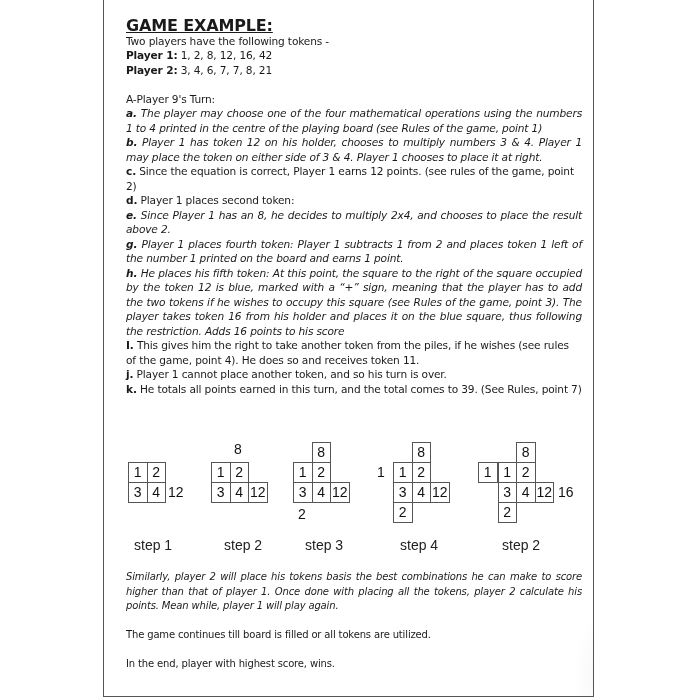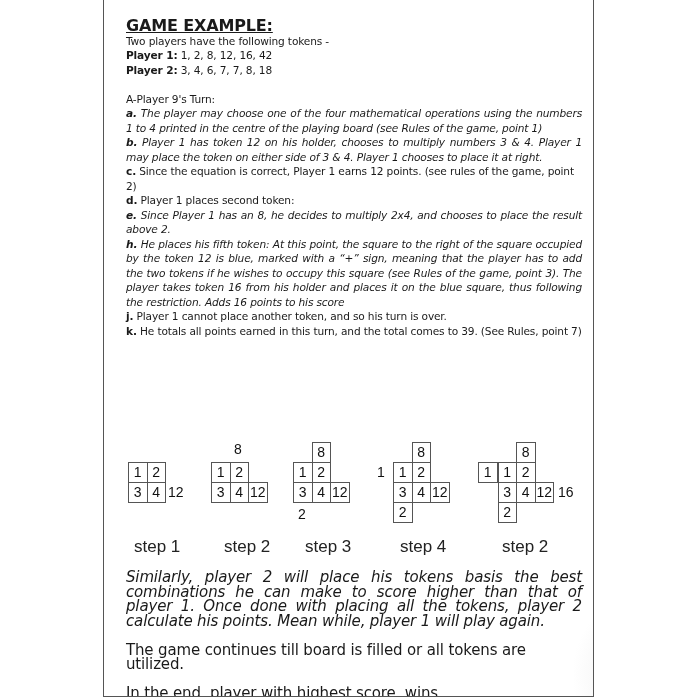--- a/index.html
+++ b/index.html
@@ -12,43 +12,45 @@
   .text { position:absolute; left:22px; top:20px; width:456px; font-size:10.6px; line-height:14.5px;
           letter-spacing:-0.15px; }
   .text p { margin:0; }
   .title { font-weight:bold; font-size:16px;text-decoration:underline; }
   .b { font-weight:bold; }
   .gap { height:14.5px; }
   .just { text-align:justify;font-style:italic; }
   .cell { position:absolute; width:19.5px; height:21px; border:1px solid #555; box-sizing:border-box;
           font-family:"Liberation Sans", sans-serif; font-size:14px; text-align:center; line-height:19px; color:#111; }
   .loose { position:absolute; font-family:"Liberation Sans", sans-serif; font-size:14px; color:#111; line-height:19px; }
-  .step { position:absolute; font-family:"Liberation Sans", sans-serif; font-size:17px; color:#222;text-align:right; }
-  .bottom { position:absolute; left:22px; top:571px; width:456px; font-size:15px; line-height:14.5px; letter-spacing:-0.15px; }
+  .step { position:absolute; font-family:"Liberation Sans", sans-serif; font-size:14px; color:#222;text-align:right; }
+  .bottom { position:absolute; left:22px; top:571px; width:456px; font-size:10px; line-height:14.5px; letter-spacing:-0.15px; }
   .bottom p { margin:0; }
 </style>
 </head>
 <body>
 
 <div class="page">
   <div class="shadow"></div>
 
   <div class="text">
     <p class="title">GAME EXAMPLE:</p>
     <p>Two players have the following tokens -</p>
     <p><span class="b">Player 1:</span><span> 1, 2, 8, 12, 16, 42</span></p>
-    <p><span class="b">Player 2:</span><span> 3, 4, 6, 7, 7, 8, 18</span></p>
+    <p><span class="b">Player 2:</span><span> 3, 4, 6, 7, 7, 8, 21</span></p>
     <div class="gap"></div>
     <p>A-Player 9's Turn:</p>
     <p class="just"><span class="b">a.</span><span> The player may choose one of the four mathematical operations using the numbers 1 to 4 printed in the centre of the playing board (see Rules of the game, point 1)</span></p>
     <p class="just"><span class="b">b.</span><span> Player 1 has token 12 on his holder, chooses to multiply numbers 3 &amp; 4. Player 1 may place the token on either side of 3 &amp; 4. Player 1 chooses to place it at right.</span></p>
     <p><span class="b">c.</span><span> Since the equation is correct, Player 1 earns 12 points. (see rules of the game, point 2)</span></p>
     <p><span class="b">d.</span><span> Player 1 places second token:</span></p>
     <p class="just"><span class="b">e.</span><span> Since Player 1 has an 8, he decides to multiply 2x4, and chooses to place the result above 2.</span></p>
+    <p class="just"><span class="b">g.</span><span> Player 1 places fourth token: Player 1 subtracts 1 from 2 and places token 1 left of the number 1 printed on the board and earns 1 point.</span></p>
     <p class="just"><span class="b">h.</span><span> He places his fifth token: At this point, the square to the right of the square occupied by the token 12 is blue, marked with a “+” sign, meaning that the player has to add the two tokens if he wishes to occupy this square (see Rules of the game, point 3). The player takes token 16 from his holder and places it on the blue square, thus following the restriction. Adds 16 points to his score</span></p>
+    <p><span class="b">I.</span><span> This gives him the right to take another token from the piles, if he wishes (see rules of the game, point 4). He does so and receives token 11.</span></p>
     <p><span class="b">j.</span><span> Player 1 cannot place another token, and so his turn is over.</span></p>
     <p><span class="b">k.</span><span> He totals all points earned in this turn, and the total comes to 39. (See Rules, point 7)</span></p>
   </div>
 
   <div>
 
     <div>
       <div class="cell" style="left:24px;top:463px">1</div>
       <div class="cell" style="left:42.5px;top:463px">2</div>
       <div class="cell" style="left:24px;top:483px">3</div>

